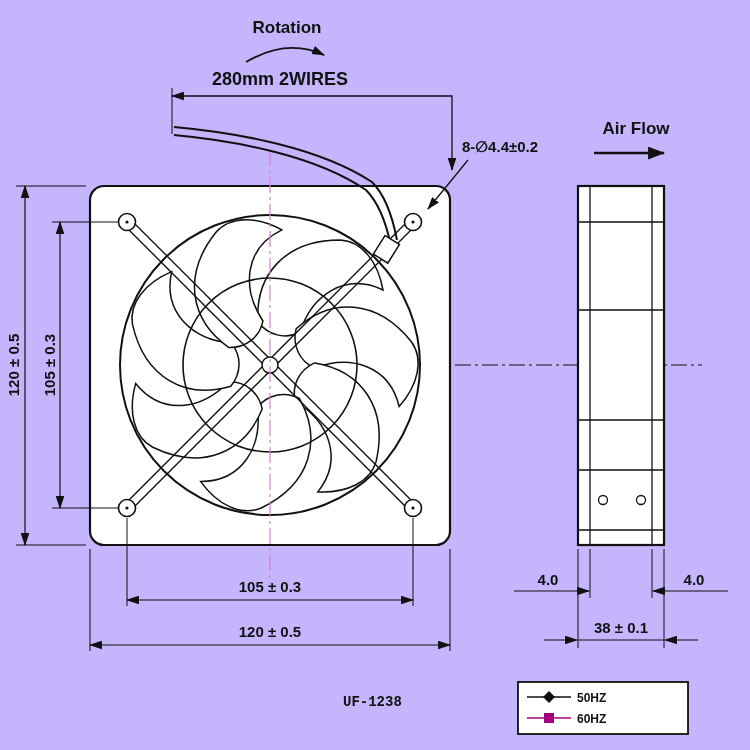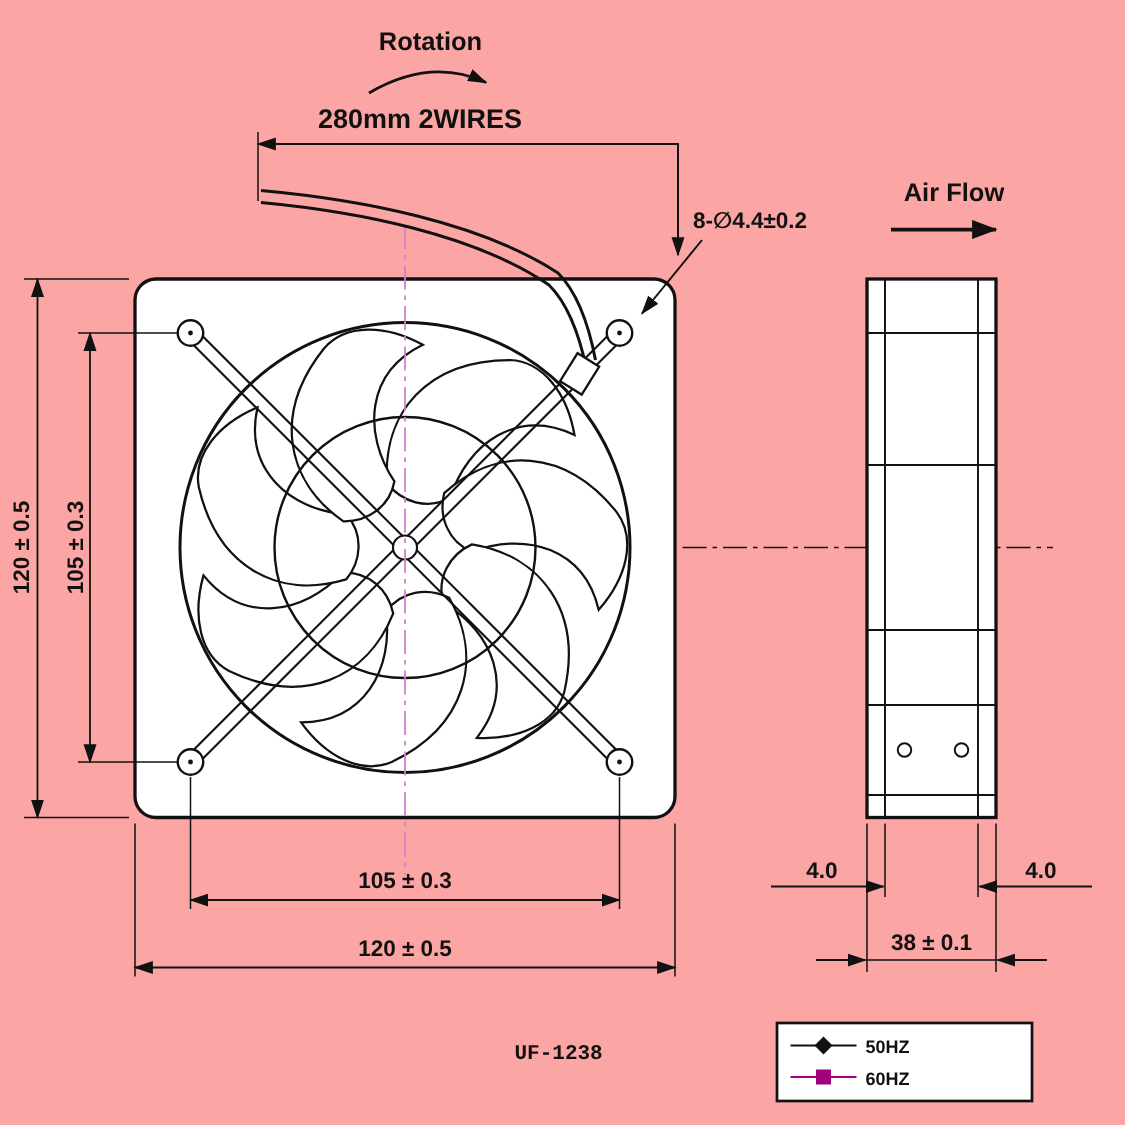--- a/index.html
+++ b/index.html
@@ -1,16 +1,16 @@
 <!DOCTYPE html>
 <html><head>
 <meta charset="utf-8">
 <style>
   html,body{margin:0;padding:0;background:#ffffff;}
-  .stage{width:750px;height:750px;position:relative;background:#fca5a5;overflow:hidden;}
+  .stage{width:750px;height:750px;position:relative;background:#c4b5fd;overflow:hidden;}
   svg{display:block;}
   text{
     font-family:"Liberation Sans","DejaVu Sans",sans-serif;
     font-weight:bold;
     fill:#111;
     stroke:none;
   }
   .dim{font-size:15px;}
   .big{font-size:17px;}
   .wiredim{font-size:18px;}

